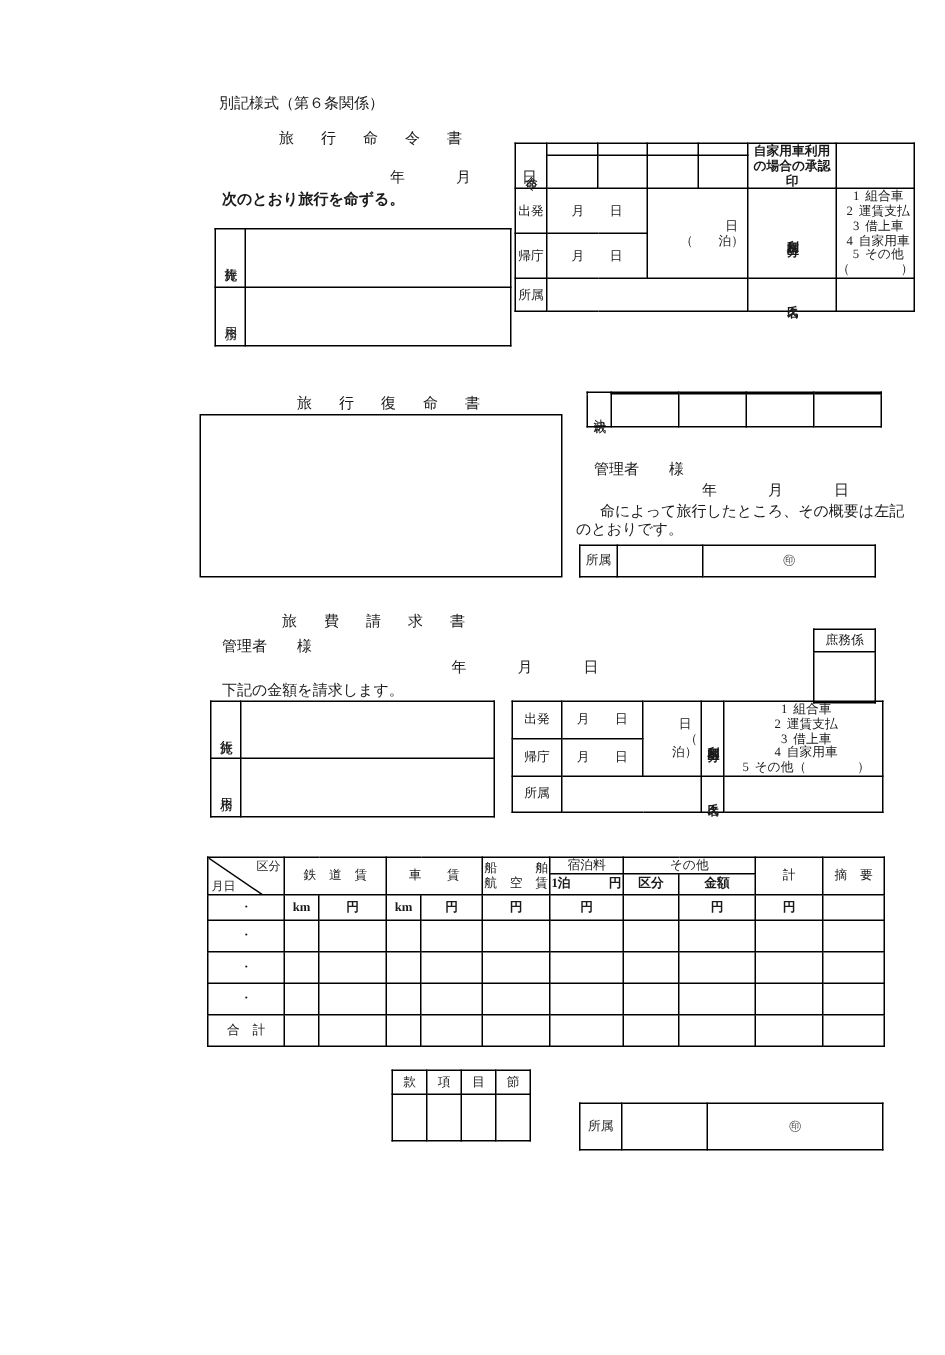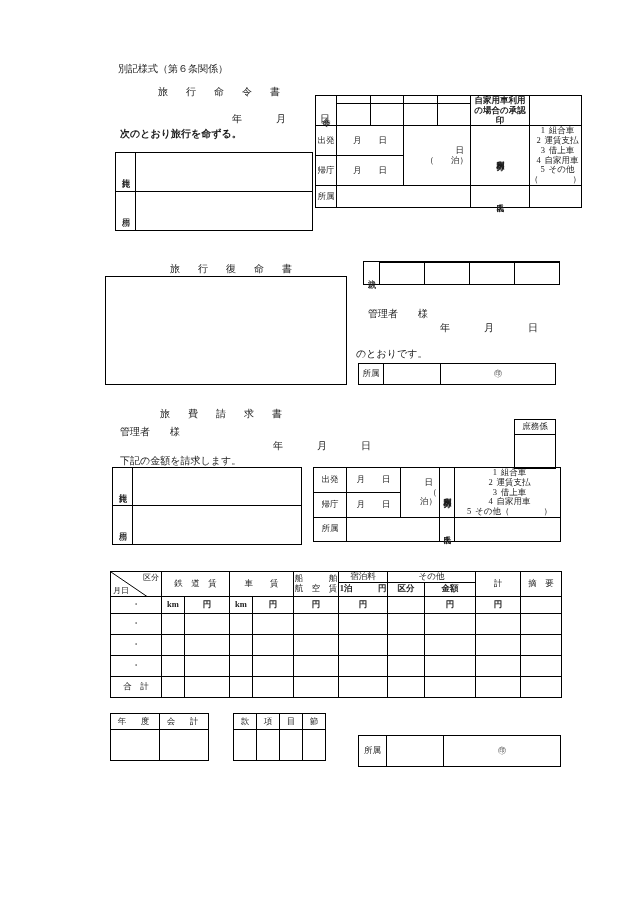--- a/index.html
+++ b/index.html
@@ -2,21 +2,21 @@
 <html><head>
 <meta charset="utf-8">
 <style>
   html,body{margin:0;padding:0;}
   body{
     width:630px;height:903px;background:#ffffff;
     font-family:"Liberation Serif","DejaVu Serif",serif;
     color:#1a1a1a;position:relative;overflow:hidden;
   }
   .page{position:absolute;left:0;top:0;width:630px;height:903px;}
-  .abs{position:absolute;}
+  .abs{position:absolute;margin-left:28px;}
   
   table.f{border-collapse:collapse;table-layout:fixed;}
   table.f td{
     border:1px solid #000;
     font-size:8.5px;line-height:1.15;
     padding:0;text-align:center;vertical-align:middle;
     font-family:"Liberation Serif","DejaVu Serif",serif;
   }
   .dashL{border-left:1px dashed #000 !important;}
   .vert{
@@ -145,20 +145,21 @@
       <td style="height:21px;"></td>
       <td></td>
       <td></td>
       <td></td>
     </tr>
   </tbody>
     </table>
 
   <div class="abs txt" style="left:368px;top:306px;">管理者　　様</div>
   <div class="abs txt" style="left:440px;top:320px;letter-spacing:1px;">年　　　月　　　日</div>
+  <div class="abs txt" style="left:362px;top:334px;">　命によって旅行したところ、その概要は左記</div>
   <div class="abs txt" style="left:356px;top:346px;">のとおりです。</div>
 
   <table class="f abs" style="left:358px;top:363px;">
     <tbody>
         <tr>
       <td class="lbl" style="width:24px;height:20px;">所属</td>
       <td style="width:56px;"></td>
       <td class="right seal" style="width:114px;">㊞</td>
     </tr>
   </tbody>
@@ -325,32 +326,20 @@
       <td></td>
       <td></td>
       <td></td>
       <td class="dashL"></td>
       <td></td>
       <td></td>
     </tr>
   </tbody>
     </table>
 
-  <table class="f abs" style="left:110px;top:713px;">
-    <tbody>
-        <tr>
-      <td class="lbl sp" style="width:48px;height:15px;">年　度</td>
-      <td class="lbl sp" style="width:48px;">会　計</td>
-    </tr>
-    <tr>
-      <td style="height:30px;"></td>
-      <td></td>
-    </tr>
-  </tbody>
-    </table>
 
   <table class="f abs" style="left:233px;top:713px;">
     <tbody>
         <tr>
       <td class="lbl" style="width:22px;height:15px;">款</td>
       <td class="lbl" style="width:22px;">項</td>
       <td class="lbl" style="width:22px;">目</td>
       <td class="lbl" style="width:22px;">節</td>
     </tr>
     <tr>

